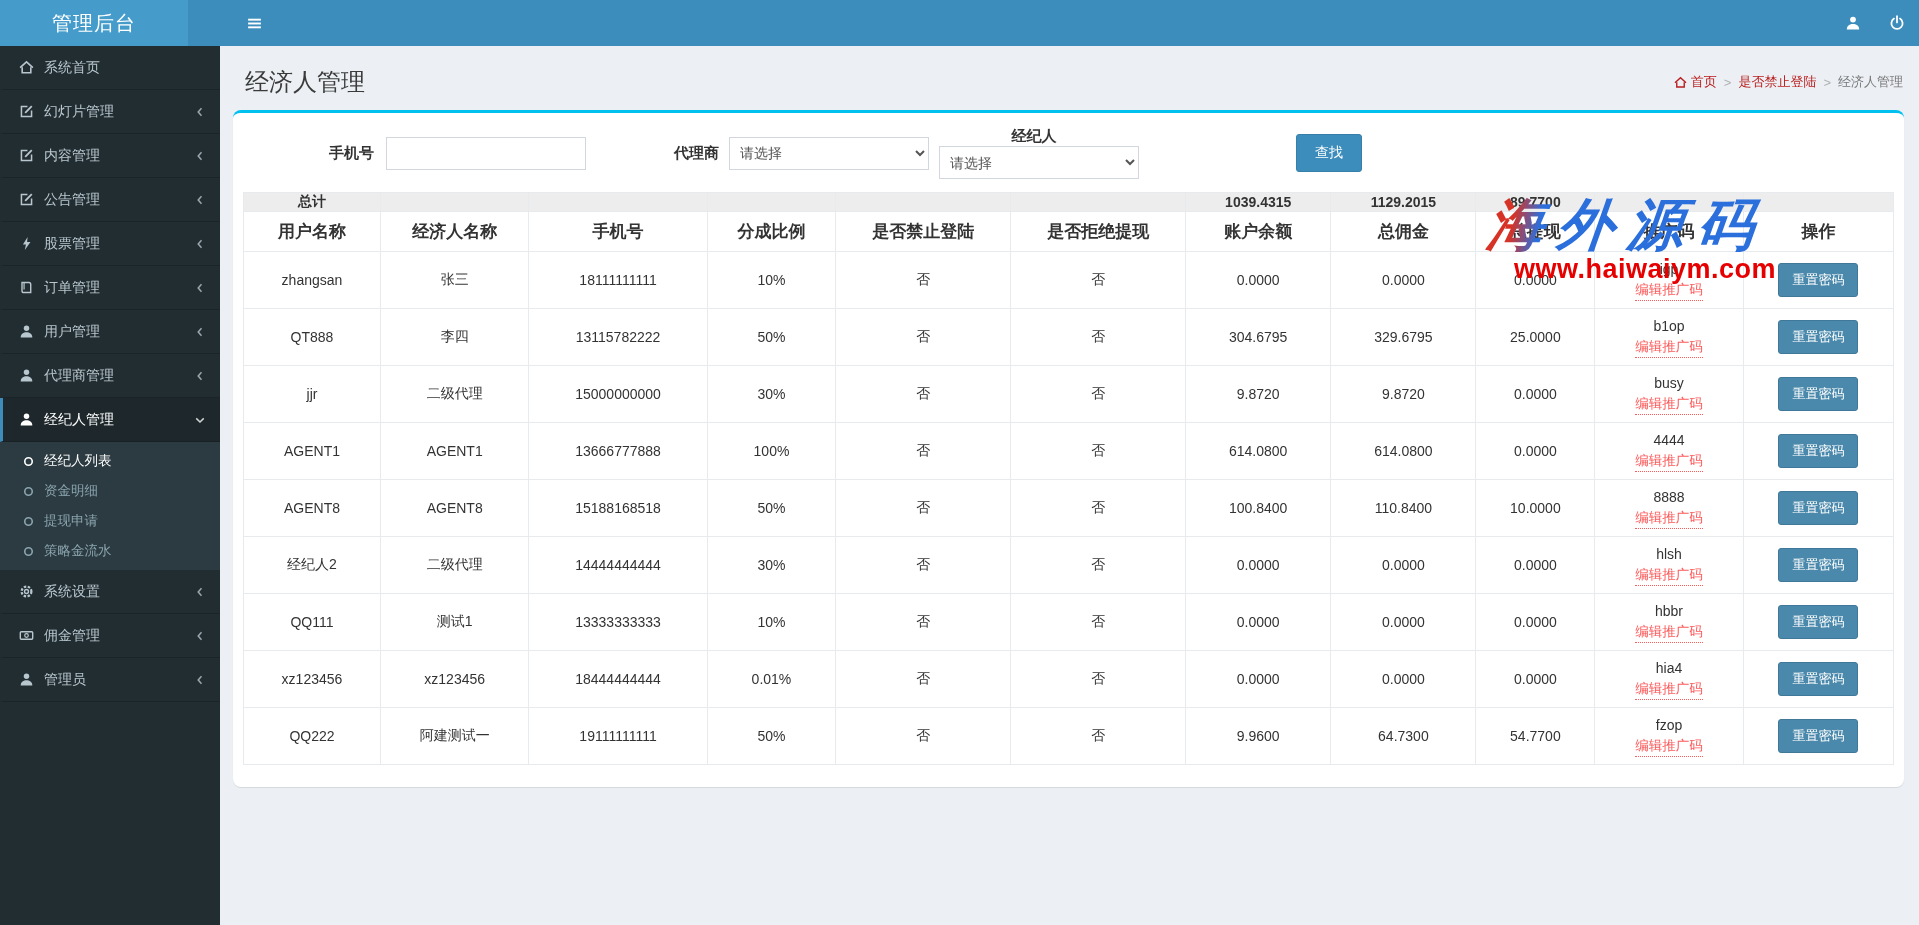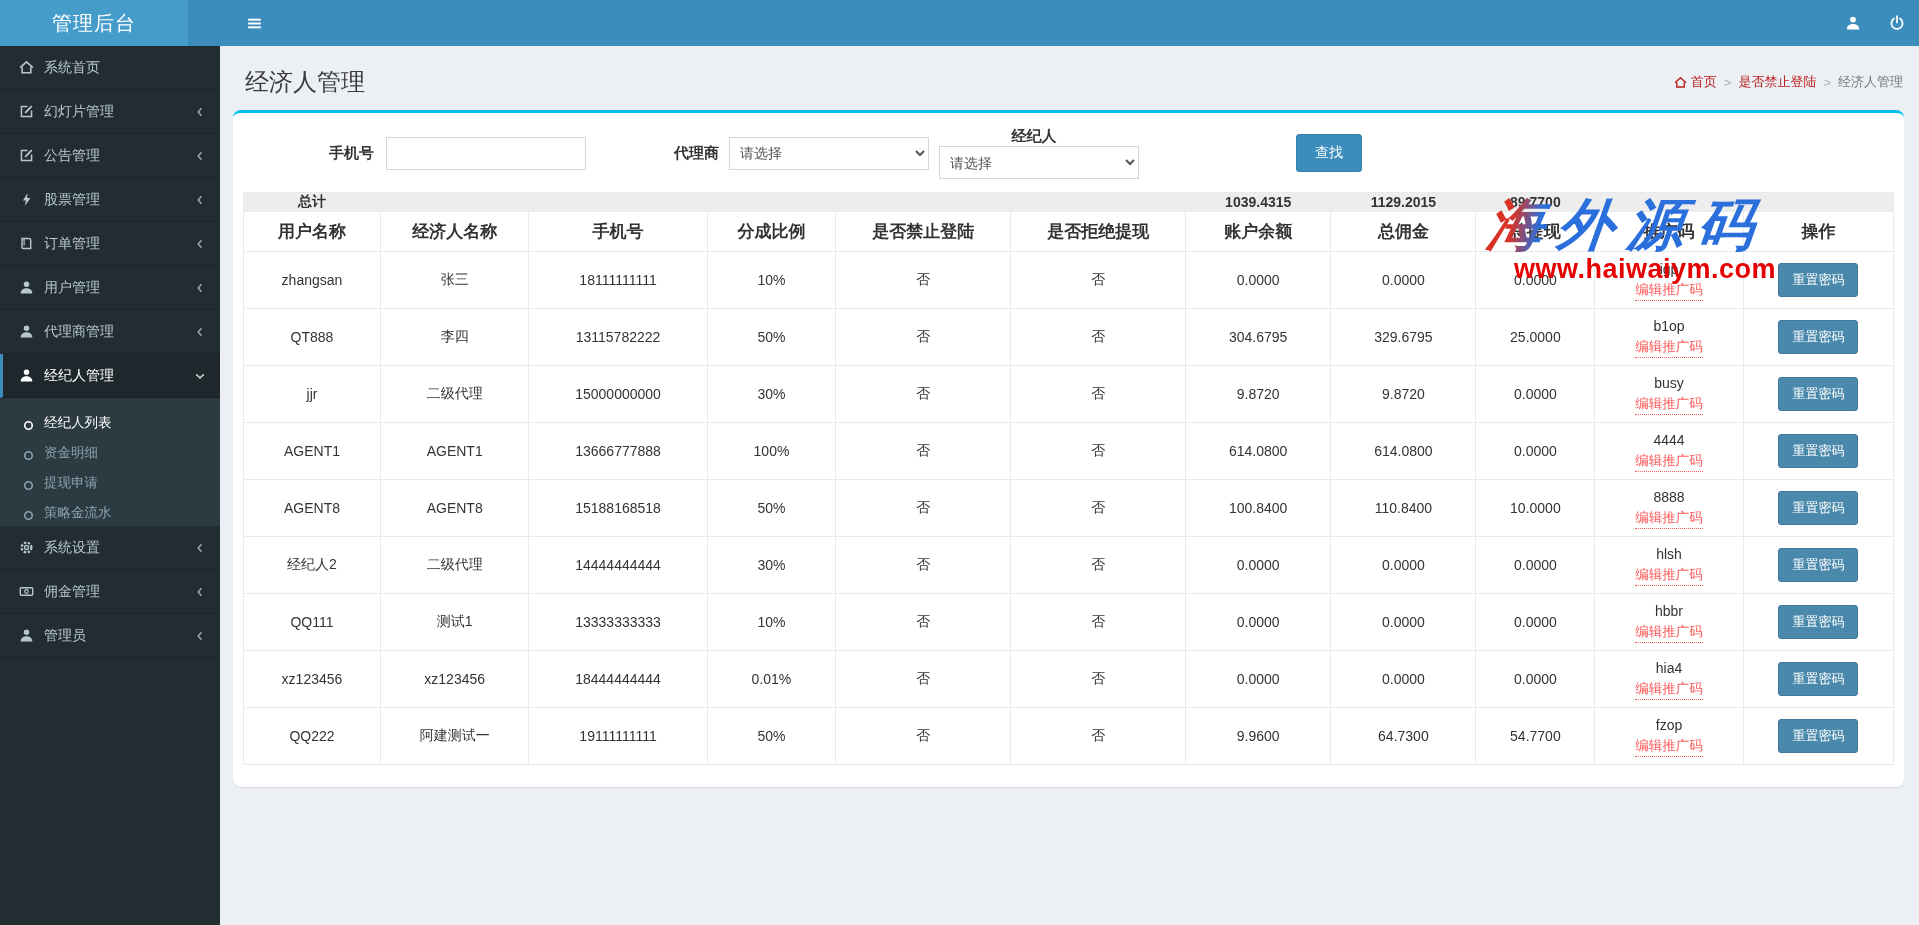--- a/index.html
+++ b/index.html
@@ -14,21 +14,21 @@
   .nav-icon-btn { width:44px; display:flex; align-items:center; justify-content:center; color:#fff; cursor:pointer; background:transparent; border:none; }
   .icon { display:inline-block; vertical-align:middle; }
 
   
   .sidebar { position: fixed; top:46px; left:0; bottom:0; width:220px; background:#222d32; z-index:40; }
   .side-item { height:44px; display:flex; align-items:center; padding:0 14px 0 16px; color:#b8c7ce; font-size:14px; cursor:pointer; border-left:3px solid transparent; border-bottom:1px solid rgba(0,0,0,.18); }
   .side-item .sicon { width:15px; height:15px; margin-right:10px; flex:none; }
   .side-item .chev { width:12px; height:12px; margin-left:auto; opacity:.8; }
   .side-item.active { background:#1e282c; color:#fff; border-left-color:#3c8dbc; }
   .submenu { background:#2c3b41; padding:4px 0; }
-  .sub-item { height:30px; display:flex; align-items:flex-end; padding:0 14px 0 22px; color:#8aa4af; font-size:13.5px; cursor:pointer; }
+  .sub-item { height:30px; display:flex; align-items:center; padding:0 14px 0 22px; color:#8aa4af; font-size:13.5px; cursor:pointer; }
   .sub-item .sicon { width:13px; height:13px; margin-right:9px; }
   .sub-item.active { color:#fff; }
 
   
   .content-wrapper { margin-left:188px; }
   .content-header { display:flex; align-items:center; justify-content:space-between; padding:20px 16px 10px 57px; }
   .page-title { font-size:24px; font-weight:400; color:#3b3b3b; }
   .breadcrumb { display:flex; align-items:center; font-size:13px; color:#666; gap:7px; }
   .breadcrumb .crumb { color:#b91c1c; text-decoration:none; cursor:pointer; display:flex; align-items:center; gap:4px; }
   .breadcrumb .sep { color:#b0b0b0; }
@@ -142,20 +142,29 @@
     <svg class="sicon">
         <use href="#i-home"></use>
       </svg>
     <span>系统首页</span>
   </div>
   <div class="side-item">
     <svg class="sicon">
         <use href="#i-edit"></use>
       </svg>
     <span>幻灯片管理</span>
+    <svg class="chev">
+        <use href="#i-chev-left"></use>
+      </svg>
+  </div>
+  <div class="side-item">
+    <svg class="sicon">
+        <use href="#i-edit"></use>
+      </svg>
+    <span>内容管理</span>
     <svg class="chev">
         <use href="#i-chev-left"></use>
       </svg>
   </div>
   <div class="side-item">
     <svg class="sicon">
         <use href="#i-edit"></use>
       </svg>
     <span>公告管理</span>
     <svg class="chev">

